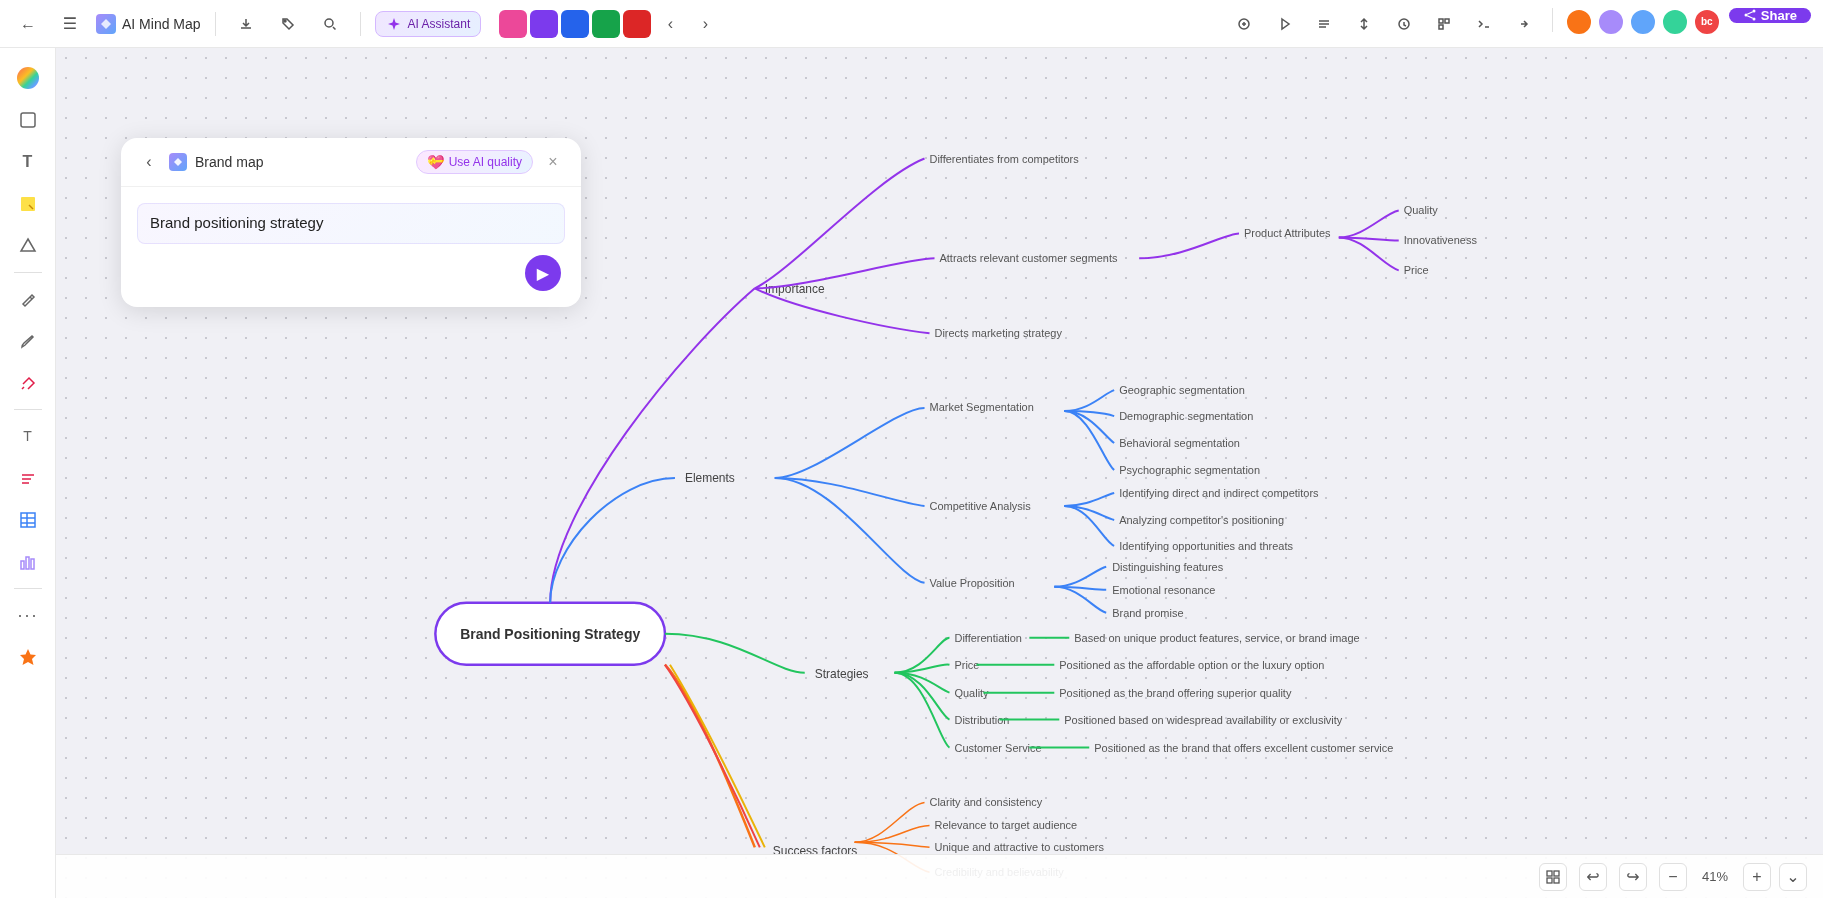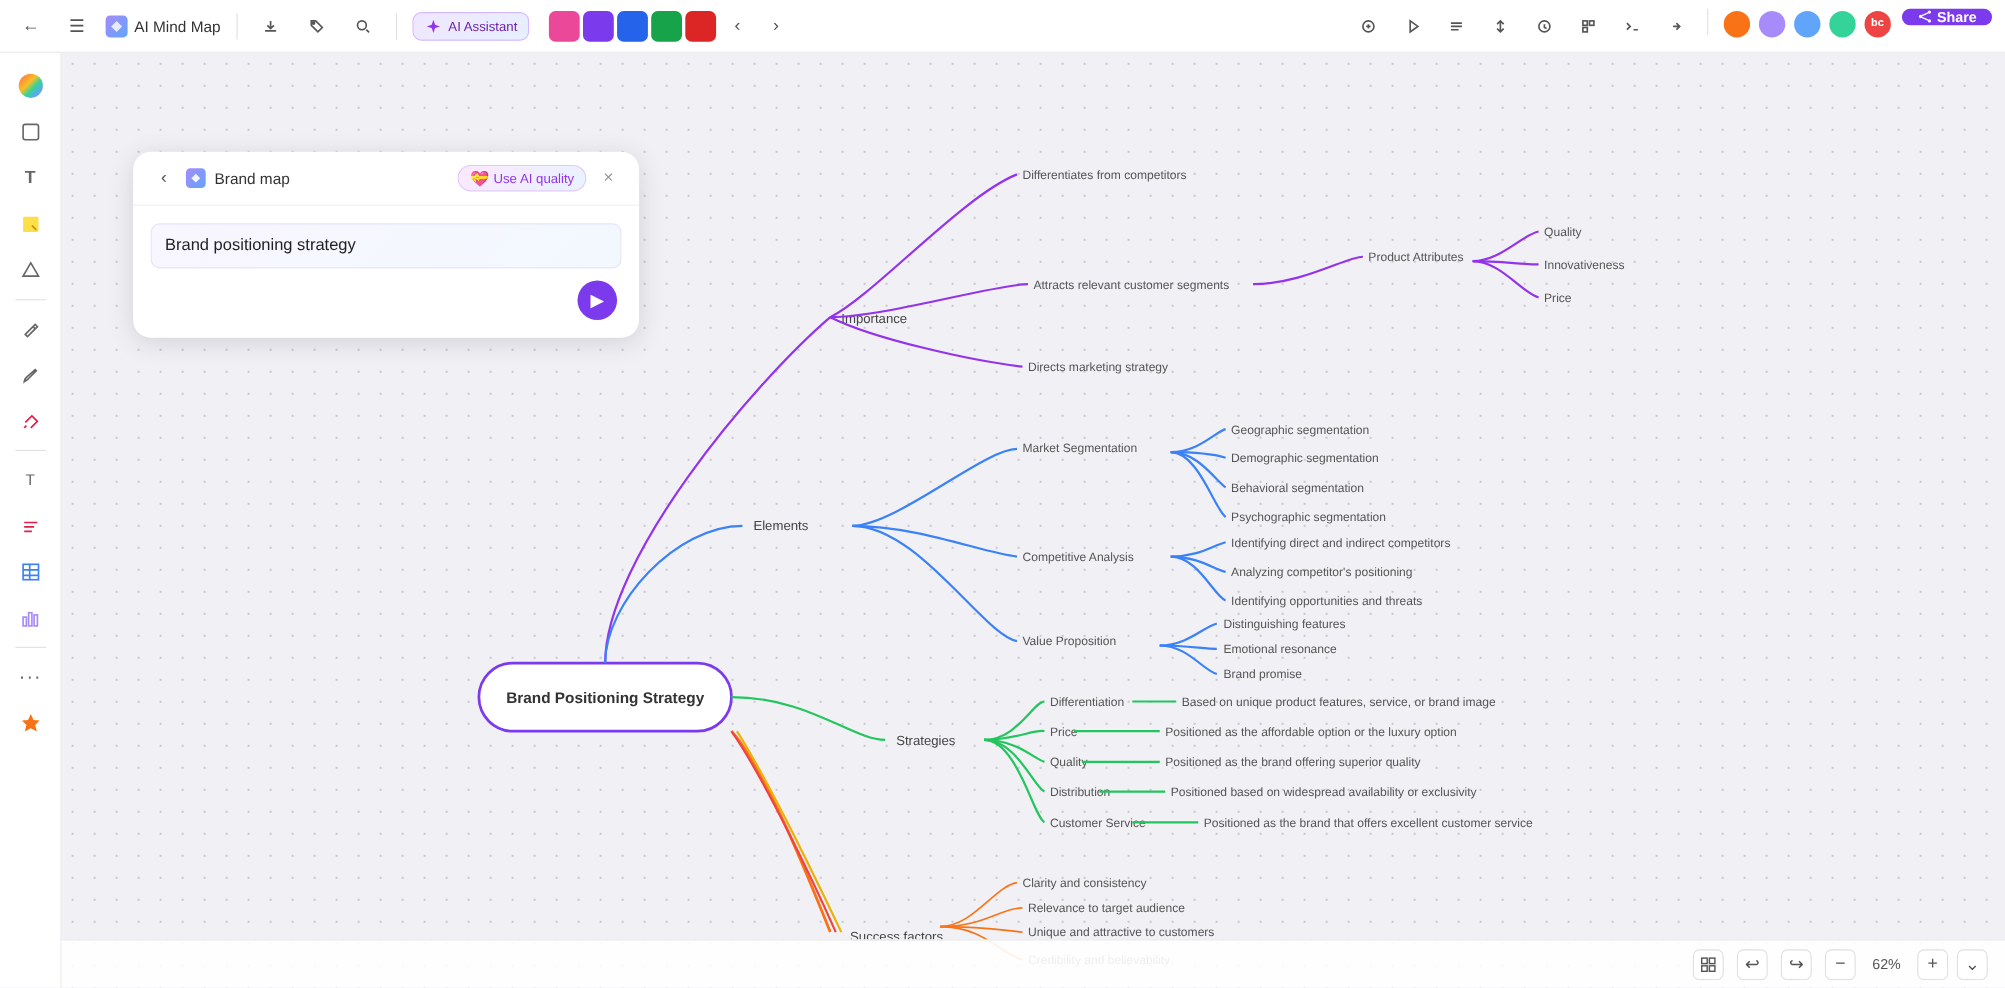--- a/index.html
+++ b/index.html
@@ -677,21 +677,21 @@
   <button class="zoom-btn">
     <span>↩</span>
   </button>
   <button class="zoom-btn">
     <span>↪</span>
   </button>
   <div class="zoom-controls">
     <button class="zoom-btn">
       <span>−</span>
     </button>
-    <span class="zoom-level">62%</span>
+    <span class="zoom-level">41%</span>
     <button class="zoom-btn">
       <span>+</span>
     </button>
     <button class="zoom-btn">
       <span>⌄</span>
     </button>
   </div>
 </div>
 
 </body></html>

